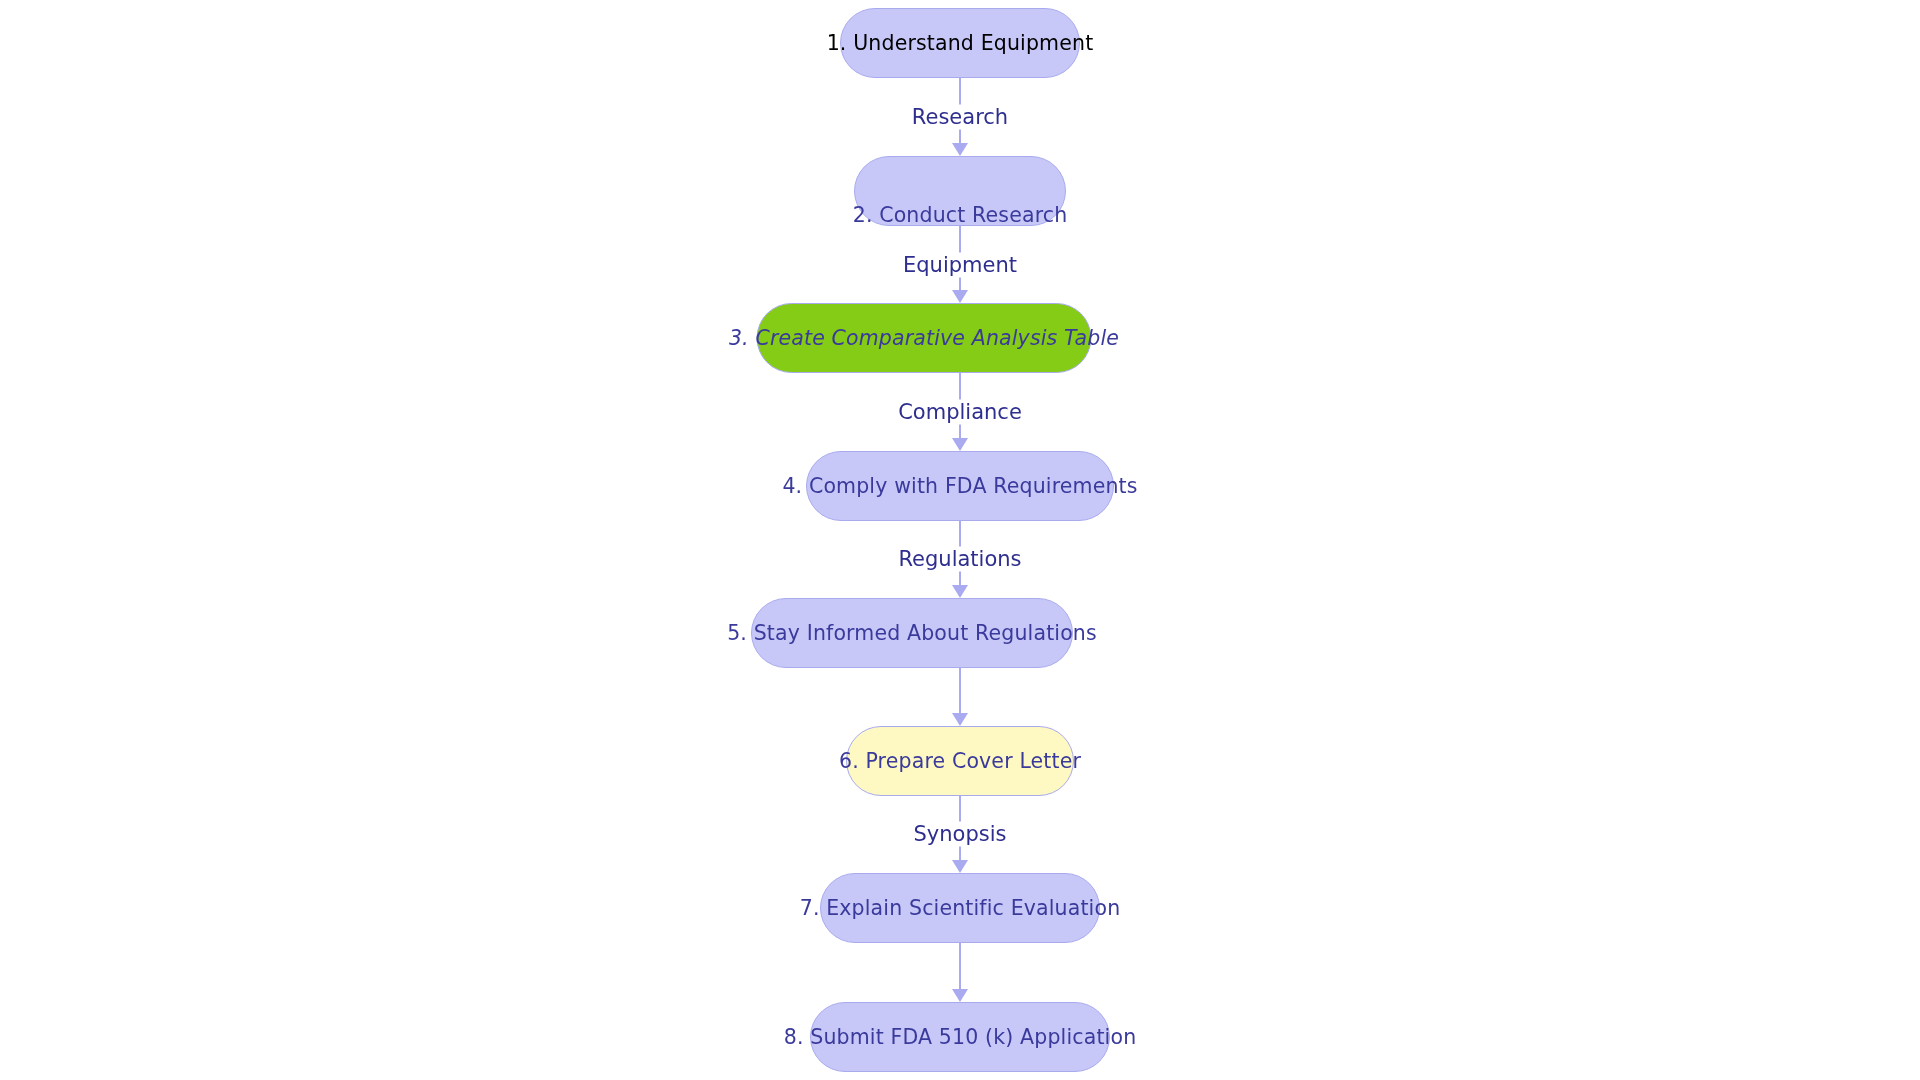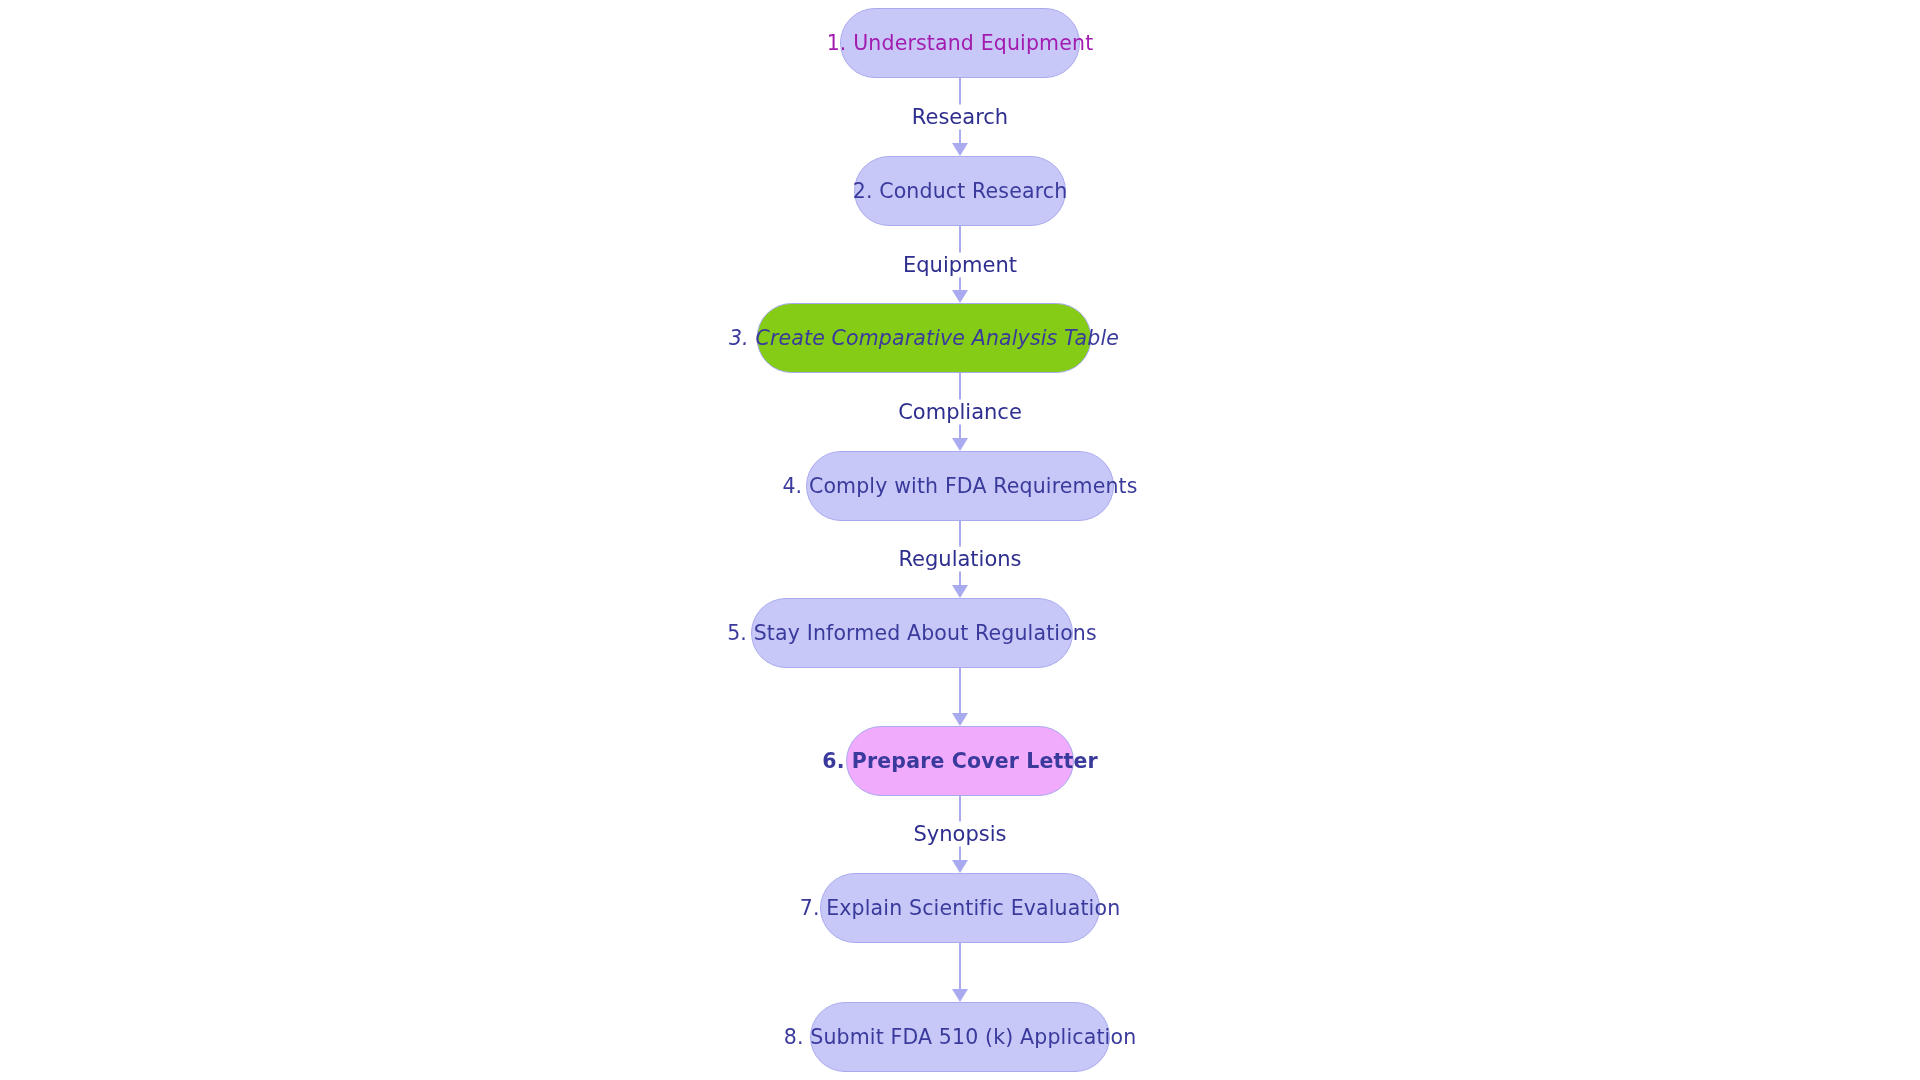--- a/index.html
+++ b/index.html
@@ -115,36 +115,36 @@
     </div>
     <div class="edge" style="left: 960px; top: 796px; height: 77px;">
       <div class="edge-line" style="height: 65px; background: rgb(169, 170, 240);"></div>
       <div class="edge-arrow" style="border-top-color: rgb(169, 170, 240);"></div>
     </div>
     <div class="edge-label" style="left: 960px; top: 834px; color: rgb(46, 46, 143); background: rgb(255, 255, 255);">Synopsis</div>
     <div class="edge" style="left: 960px; top: 943px; height: 59px;">
       <div class="edge-line" style="height: 47px; background: rgb(169, 170, 240);"></div>
       <div class="edge-arrow" style="border-top-color: rgb(169, 170, 240);"></div>
     </div>
-    <div class="node" style="left: 960px; top: 8px; width: 240px; background: rgb(199, 200, 248); border-color: rgb(169, 170, 238); color: #a21caf;">
+    <div class="node" style="left: 960px; top: 8px; width: 240px; background: rgb(199, 200, 248); border-color: rgb(169, 170, 238); color: #000000;">
       <span class="node-label">1. Understand Equipment</span>
     </div>
-    <div class="node" style="left: 960px; top: 156px; width: 212px; background: rgb(199, 200, 248); border-color: rgb(169, 170, 238); color: rgb(58, 58, 156);">
+    <div class="node" style="left: 960px; top: 156px; width: 212px; background: rgb(199, 200, 248); border-color: rgb(169, 170, 238); color: rgb(58, 58, 156); align-items: flex-end;">
       <span class="node-label">2. Conduct Research</span>
     </div>
     <div class="node" style="left: 924px; top: 303px; width: 335px; background: #84cc16; border-color: rgb(169, 170, 238); color: rgb(58, 58, 156); font-style: italic;">
       <span class="node-label">3. Create Comparative Analysis Table</span>
     </div>
     <div class="node" style="left: 960px; top: 451px; width: 308px; background: rgb(199, 200, 248); border-color: rgb(169, 170, 238); color: rgb(58, 58, 156);">
       <span class="node-label">4. Comply with FDA Requirements</span>
     </div>
     <div class="node" style="left: 912px; top: 598px; width: 322px; background: rgb(199, 200, 248); border-color: rgb(169, 170, 238); color: rgb(58, 58, 156);">
       <span class="node-label">5. Stay Informed About Regulations</span>
     </div>
-    <div class="node" style="left: 960px; top: 726px; width: 228px; background: #f0abfc; border-color: rgb(169, 170, 238); color: rgb(58, 58, 156); font-weight: bold;">
+    <div class="node" style="left: 960px; top: 726px; width: 228px; background: #fef9c3; border-color: rgb(169, 170, 238); color: rgb(58, 58, 156);">
       <span class="node-label">6. Prepare Cover Letter</span>
     </div>
     <div class="node" style="left: 960px; top: 873px; width: 280px; background: rgb(199, 200, 248); border-color: rgb(169, 170, 238); color: rgb(58, 58, 156);">
       <span class="node-label">7. Explain Scientific Evaluation</span>
     </div>
     <div class="node" style="left: 960px; top: 1002px; width: 300px; background: rgb(199, 200, 248); border-color: rgb(169, 170, 238); color: rgb(58, 58, 156);">
       <span class="node-label">8. Submit FDA 510 (k) Application</span>
     </div>
   </div>
 

